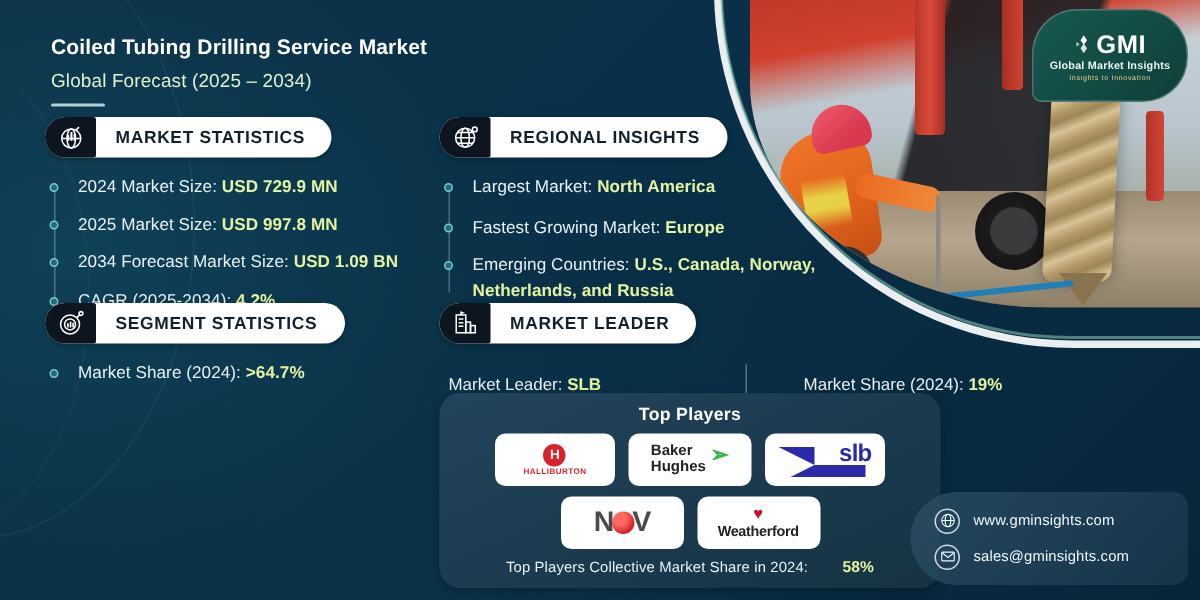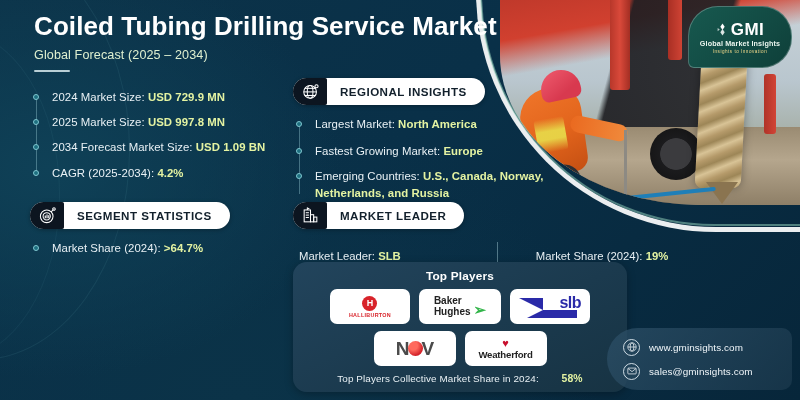--- a/index.html
+++ b/index.html
@@ -155,22 +155,22 @@
   .gmi-sub {
     color:#eaf5ee; font-size:7.2px; font-weight:bold; letter-spacing:.15px;
   }
   .gmi-tag {
     color:#f2d98a; font-size:4.6px; letter-spacing:.5px;
   }
 
   
   .header { position:absolute; left:34px; top:12px; width:560px; }
   .title {
-    color:#ffffff; font-size:26px; font-weight:bold;
-    letter-spacing:.1px; line-height:1.12;
+    color:#ffffff; font-size:14px; font-weight:bold;
+    letter-spacing:.1px; line-height:1.12;margin-top:12px;
   }
   .subtitle {
     color:#dff0d0; font-size:12.6px; margin-top:7px; letter-spacing:.1px;
   }
   .title-rule {
     width:36px; height:2px; background:#b9cfd6; margin-top:8px; border-radius:2px;
   }
 
   
   .pill {
@@ -256,21 +256,21 @@
 
   
   .hal { display:flex; flex-direction:column; align-items:center; gap:1px; }
   .hal-dot {
     width:15px; height:15px; border-radius:50%;
     background:#d8232a; display:flex; align-items:center; justify-content:center;
     color:#fff; font-size:9px; font-weight:bold; line-height:1;
   }
   .hal-txt { color:#d8232a; font-size:5.4px; font-weight:bold; letter-spacing:.3px; }
 
-  .bh { display:flex; align-items:flex-end; gap:3px; }
+  .bh { display:flex; align-items:flex-start; gap:3px; }
   .bh-txt { color:#222; font-size:10px; font-weight:bold; line-height:1.02; text-align:left; }
   .bh-mark { font-size:15px; color:#33b54a; font-weight:bold; line-height:1; }
 
   .slb-wrap { position:relative; width:66px; height:26px; }
   .slb-txt {
     position:absolute; right:2px; top:1px;
     color:#2a2aa8; font-size:16px; font-weight:bold; line-height:1; letter-spacing:-.5px;
   }
 
   .nov { display:flex; align-items:center; }
@@ -345,20 +345,34 @@
     <span class="gmi-tag">Insights to Innovation</span>
   </div>
 
   <div class="header">
     <div class="title">Coiled Tubing Drilling Service Market</div>
     <div class="subtitle">Global Forecast (2025 – 2034)</div>
     <div class="title-rule"></div>
   </div>
 
   <div class="col-left" id="market-statistics">
+    <div class="pill">
+      <span class="pill-badge">
+        <svg viewBox="0 0 24 24" fill="none" stroke="#ffffff" stroke-width="1.3">
+          <circle cx="12" cy="13" r="8"></circle>
+          <ellipse cx="12" cy="13" rx="3.6" ry="8"></ellipse>
+          <line x1="4" y1="13" x2="20" y2="13"></line>
+          <rect x="8.6" y="10" width="1.7" height="5" fill="#fff" stroke="none"></rect>
+          <rect x="11.3" y="7.5" width="1.7" height="7.5" fill="#fff" stroke="none"></rect>
+          <rect x="14" y="9" width="1.7" height="6" fill="#fff" stroke="none"></rect>
+          <path d="M16 6 l2.5 -2.5" stroke="#fff"></path>
+        </svg>
+      </span>
+      <span class="pill-label">MARKET STATISTICS</span>
+    </div>
     <div class="rail-block">
       <div class="rail"></div>
       <div class="rail-row">
         <span class="rail-dot"></span>
         <div class="ln"><span>2024 Market Size:</span>
           <span class="hi">USD 729.9 MN</span></div>
       </div>
       <div class="rail-row">
         <span class="rail-dot"></span>
         <div class="ln"><span>2025 Market Size:</span>

